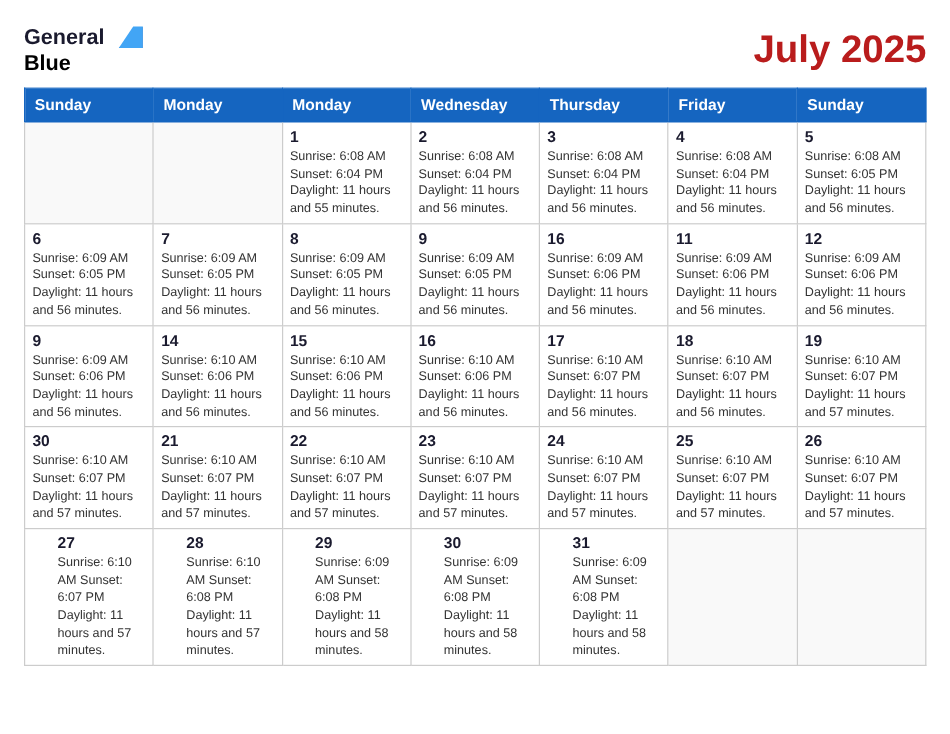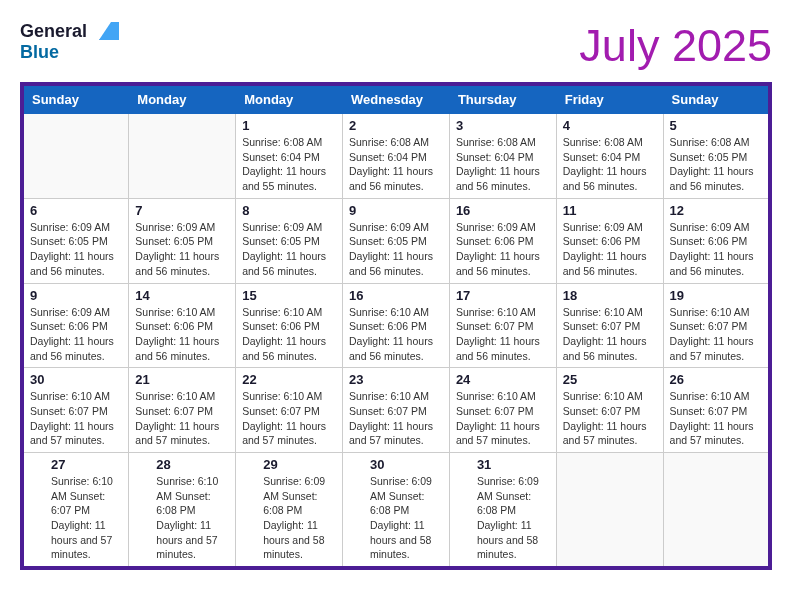--- a/index.html
+++ b/index.html
@@ -6,49 +6,49 @@
     body {
       font-family: Arial, sans-serif;
       background: #fff;
       width: 792px;
       min-height: 612px;
       padding: 20px;
     }
     .header {
       display: flex;
       justify-content: space-between;
-      align-items: flex-start;
+      align-items: center;
       margin-bottom: 10px;
     }
     .logo {
       display: flex;
       flex-direction: column;
       align-items: flex-start;
     }
     .logo-row {
       display: flex;
       align-items: center;
       gap: 4px;
     }
     .title-section {
       text-align: right;
     }
     .month-title {
-      font-size: 45px;
-      font-weight: normal;
-      color: #a21caf;
+      font-size: 32px;
+      font-weight: bold;
+      color: #b91c1c;
     }
     .location-title {
       font-size: 16px;
       color: #333;
     }
     .calendar {
       width: 100%;
       border-collapse: collapse;
-      border: 4px solid #4c1d95;
+      border: 1px solid #4c1d95;
     }
     .calendar th {
       background: #1565c0;
       color: #fff;
       padding: 6px 8px;
       text-align: left;
       font-size: 13px;
       border: 1px solid #1565c0;
     }
     .calendar td {
@@ -86,21 +86,21 @@
 <div class="header">
   <div class="logo">
     <div class="logo-row">
       <span style="font-size:18px;font-weight:bold;color:#1a1a2e;">General</span>
       <svg width="28" height="22" viewBox="0 0 28 22">
         <polygon points="8,20 28,2 28,20" fill="#1565c0"></polygon>
         <polygon points="8,20 20,2 28,2 28,20" fill="#42a5f5"></polygon>
       </svg>
     </div>
     <div>
-      <span style="font-size:18px;font-weight:bold;color:#0369a1;">Blue</span>
+      <span style="font-size:18px;font-weight:bold;color:#000000;">Blue</span>
     </div>
   </div>
   <div class="title-section">
     <div class="month-title">July 2025</div>
   </div>
 </div>
 
 <table class="calendar">
   <thead>
     <tr>

